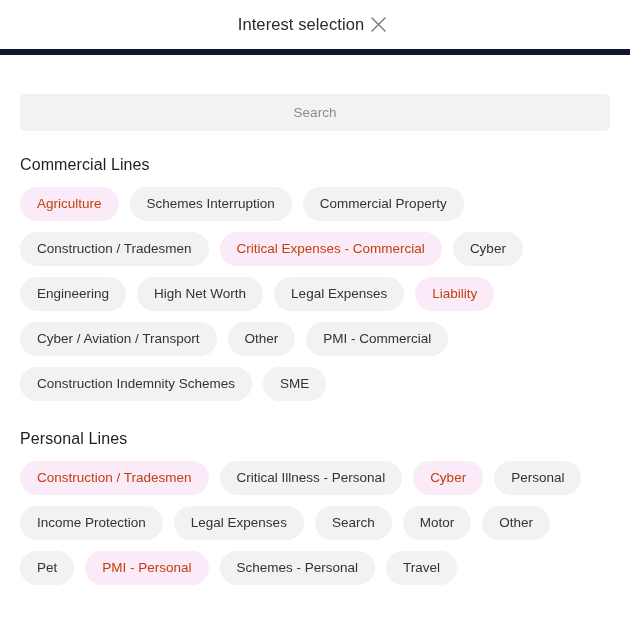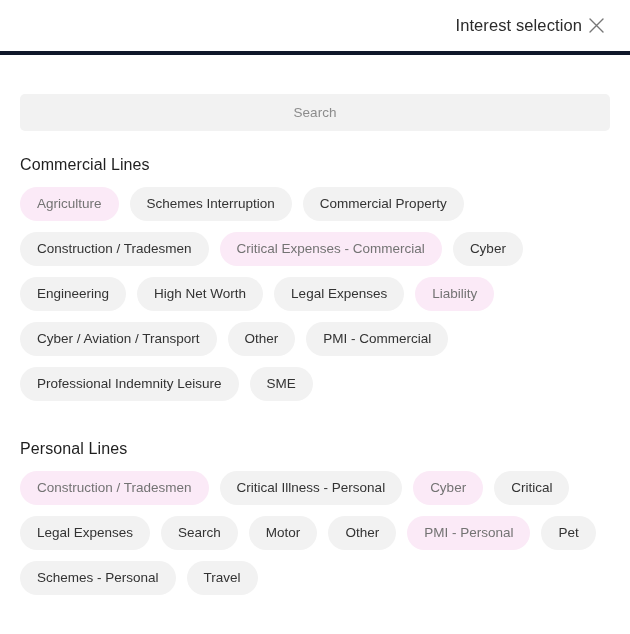--- a/index.html
+++ b/index.html
@@ -21,24 +21,24 @@
     background: #ffffff;
     display: flex;
     flex-direction: column;
     box-sizing: border-box;
   }
 
   
   .modal-header {
     height: 55px;
     min-height: 55px;
-    border-bottom: 4px solid #0f172a;
+    border-bottom: 6px solid #0f172a;
     display: flex;
     align-items: center;
-    justify-content: flex-end;
+    justify-content: center;
     padding: 0 20px 0 20px;
     box-sizing: border-box;
   }
   .modal-title {
     font-size: 16.5px;
     font-weight: 400;
     color: #2b2b2b;
     letter-spacing: 0.1px;
     line-height: 1;
   }
@@ -84,21 +84,21 @@
     color: #8c8c8c;
     opacity: 1;
     text-align: center;
   }
 
   
   .section {
     margin-top: 26px;
   }
   .section + .section {
-    margin-top: 40px;
+    margin-top: 30px;
   }
   .section-title {
     font-size: 16px;
     font-weight: 400;
     color: #1f1f1f;
     letter-spacing: 0.1px;
     margin: 0 0 14px 0;
     line-height: 1;
   }
 
@@ -120,21 +120,21 @@
     font-family: "Liberation Sans", sans-serif;
     line-height: 1;
     white-space: nowrap;
     cursor: pointer;
     border: none;
     box-sizing: border-box;
     user-select: none;
   }
   .chip.selected {
     background: #fbeaf7;
-    color: #737373;
+    color: #c2410c;
   }
 </style>
 </head>
 <body>
 
 <div class="modal">
 
   <div class="modal-header">
     <div class="modal-title">Interest selection</div>
     <button class="close-btn" aria-label="Close">
@@ -162,37 +162,38 @@
             <button class="chip">Construction / Tradesmen</button>
             <button class="chip selected">Critical Expenses - Commercial</button>
             <button class="chip">Cyber</button>
             <button class="chip">Engineering</button>
             <button class="chip">High Net Worth</button>
             <button class="chip">Legal Expenses</button>
             <button class="chip selected">Liability</button>
             <button class="chip">Cyber / Aviation / Transport</button>
             <button class="chip">Other</button>
             <button class="chip">PMI - Commercial</button>
-            <button class="chip">Professional Indemnity Leisure</button>
+            <button class="chip">Construction Indemnity Schemes</button>
             <button class="chip">SME</button>
           </div>
         </div>
         <div class="section">
           <div class="section-title">Personal Lines</div>
           <div class="chips">
             <button class="chip selected">Construction / Tradesmen</button>
             <button class="chip">Critical Illness - Personal</button>
             <button class="chip selected">Cyber</button>
-            <button class="chip">Critical</button>
+            <button class="chip">Personal</button>
+            <button class="chip">Income Protection</button>
             <button class="chip">Legal Expenses</button>
             <button class="chip">Search</button>
             <button class="chip">Motor</button>
             <button class="chip">Other</button>
+            <button class="chip">Pet</button>
             <button class="chip selected">PMI - Personal</button>
-            <button class="chip">Pet</button>
             <button class="chip">Schemes - Personal</button>
             <button class="chip">Travel</button>
           </div>
         </div>
       </div>
 
   </div>
 </div>
 
 </body></html>

